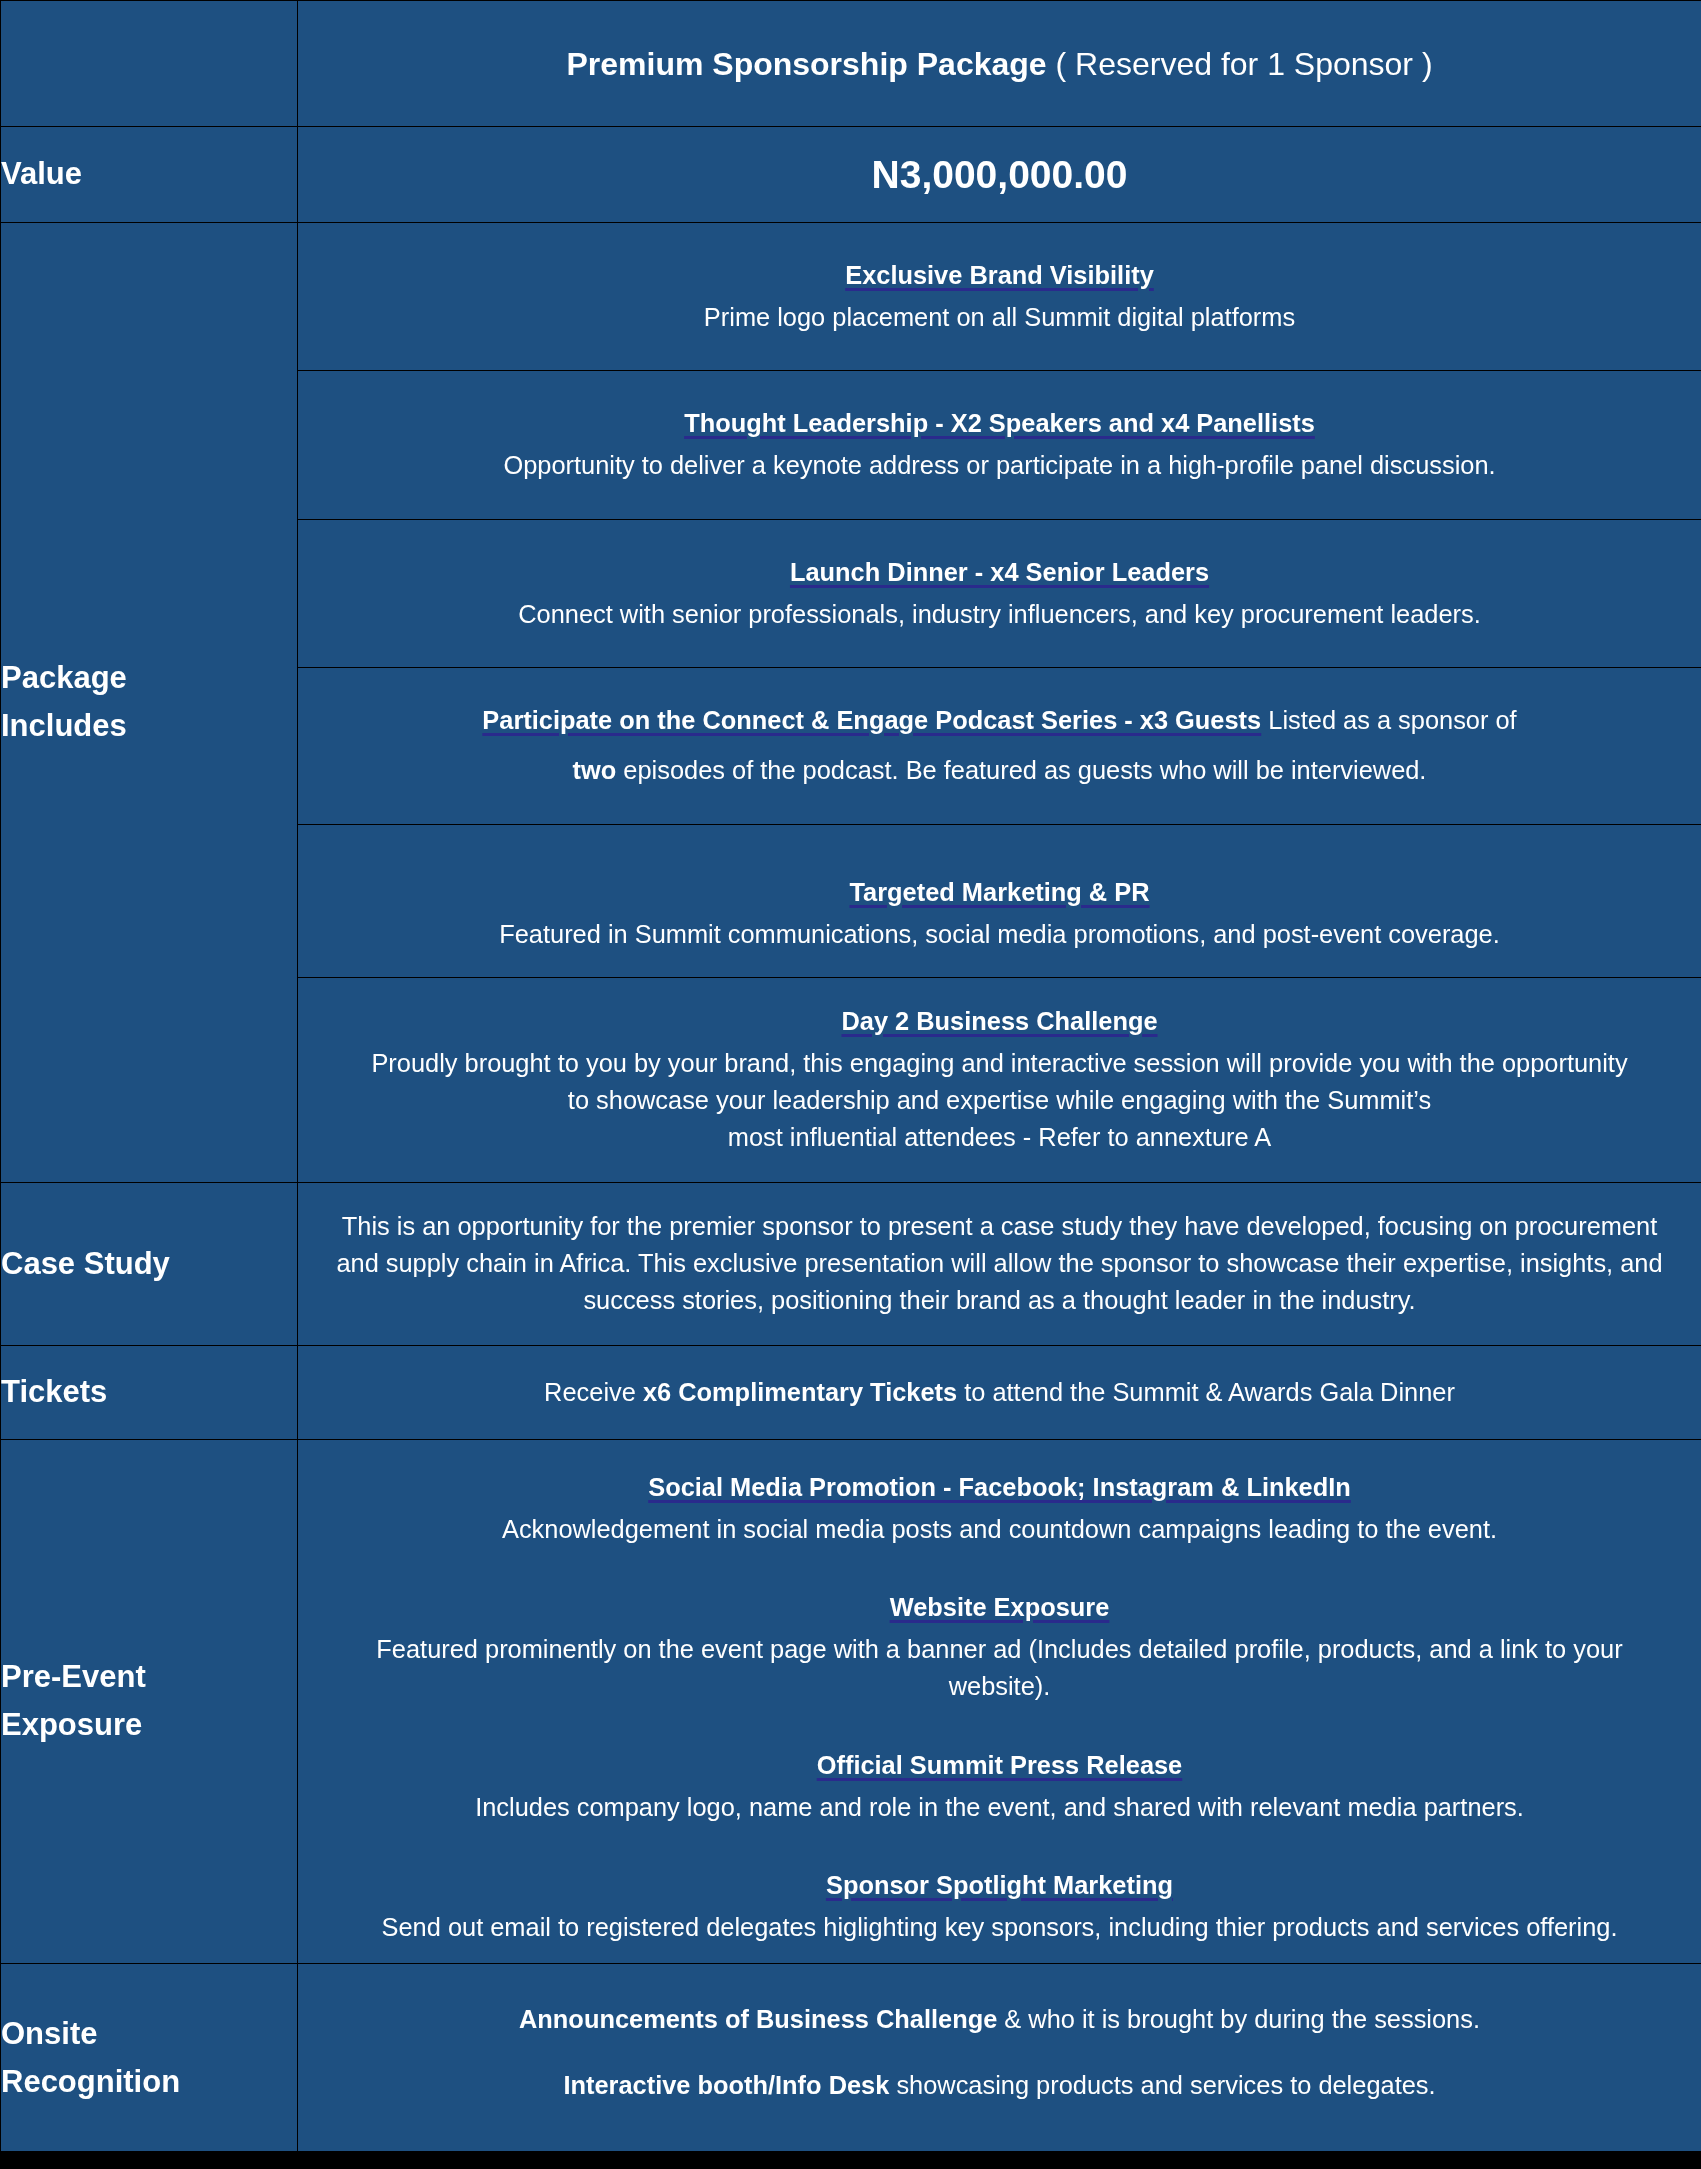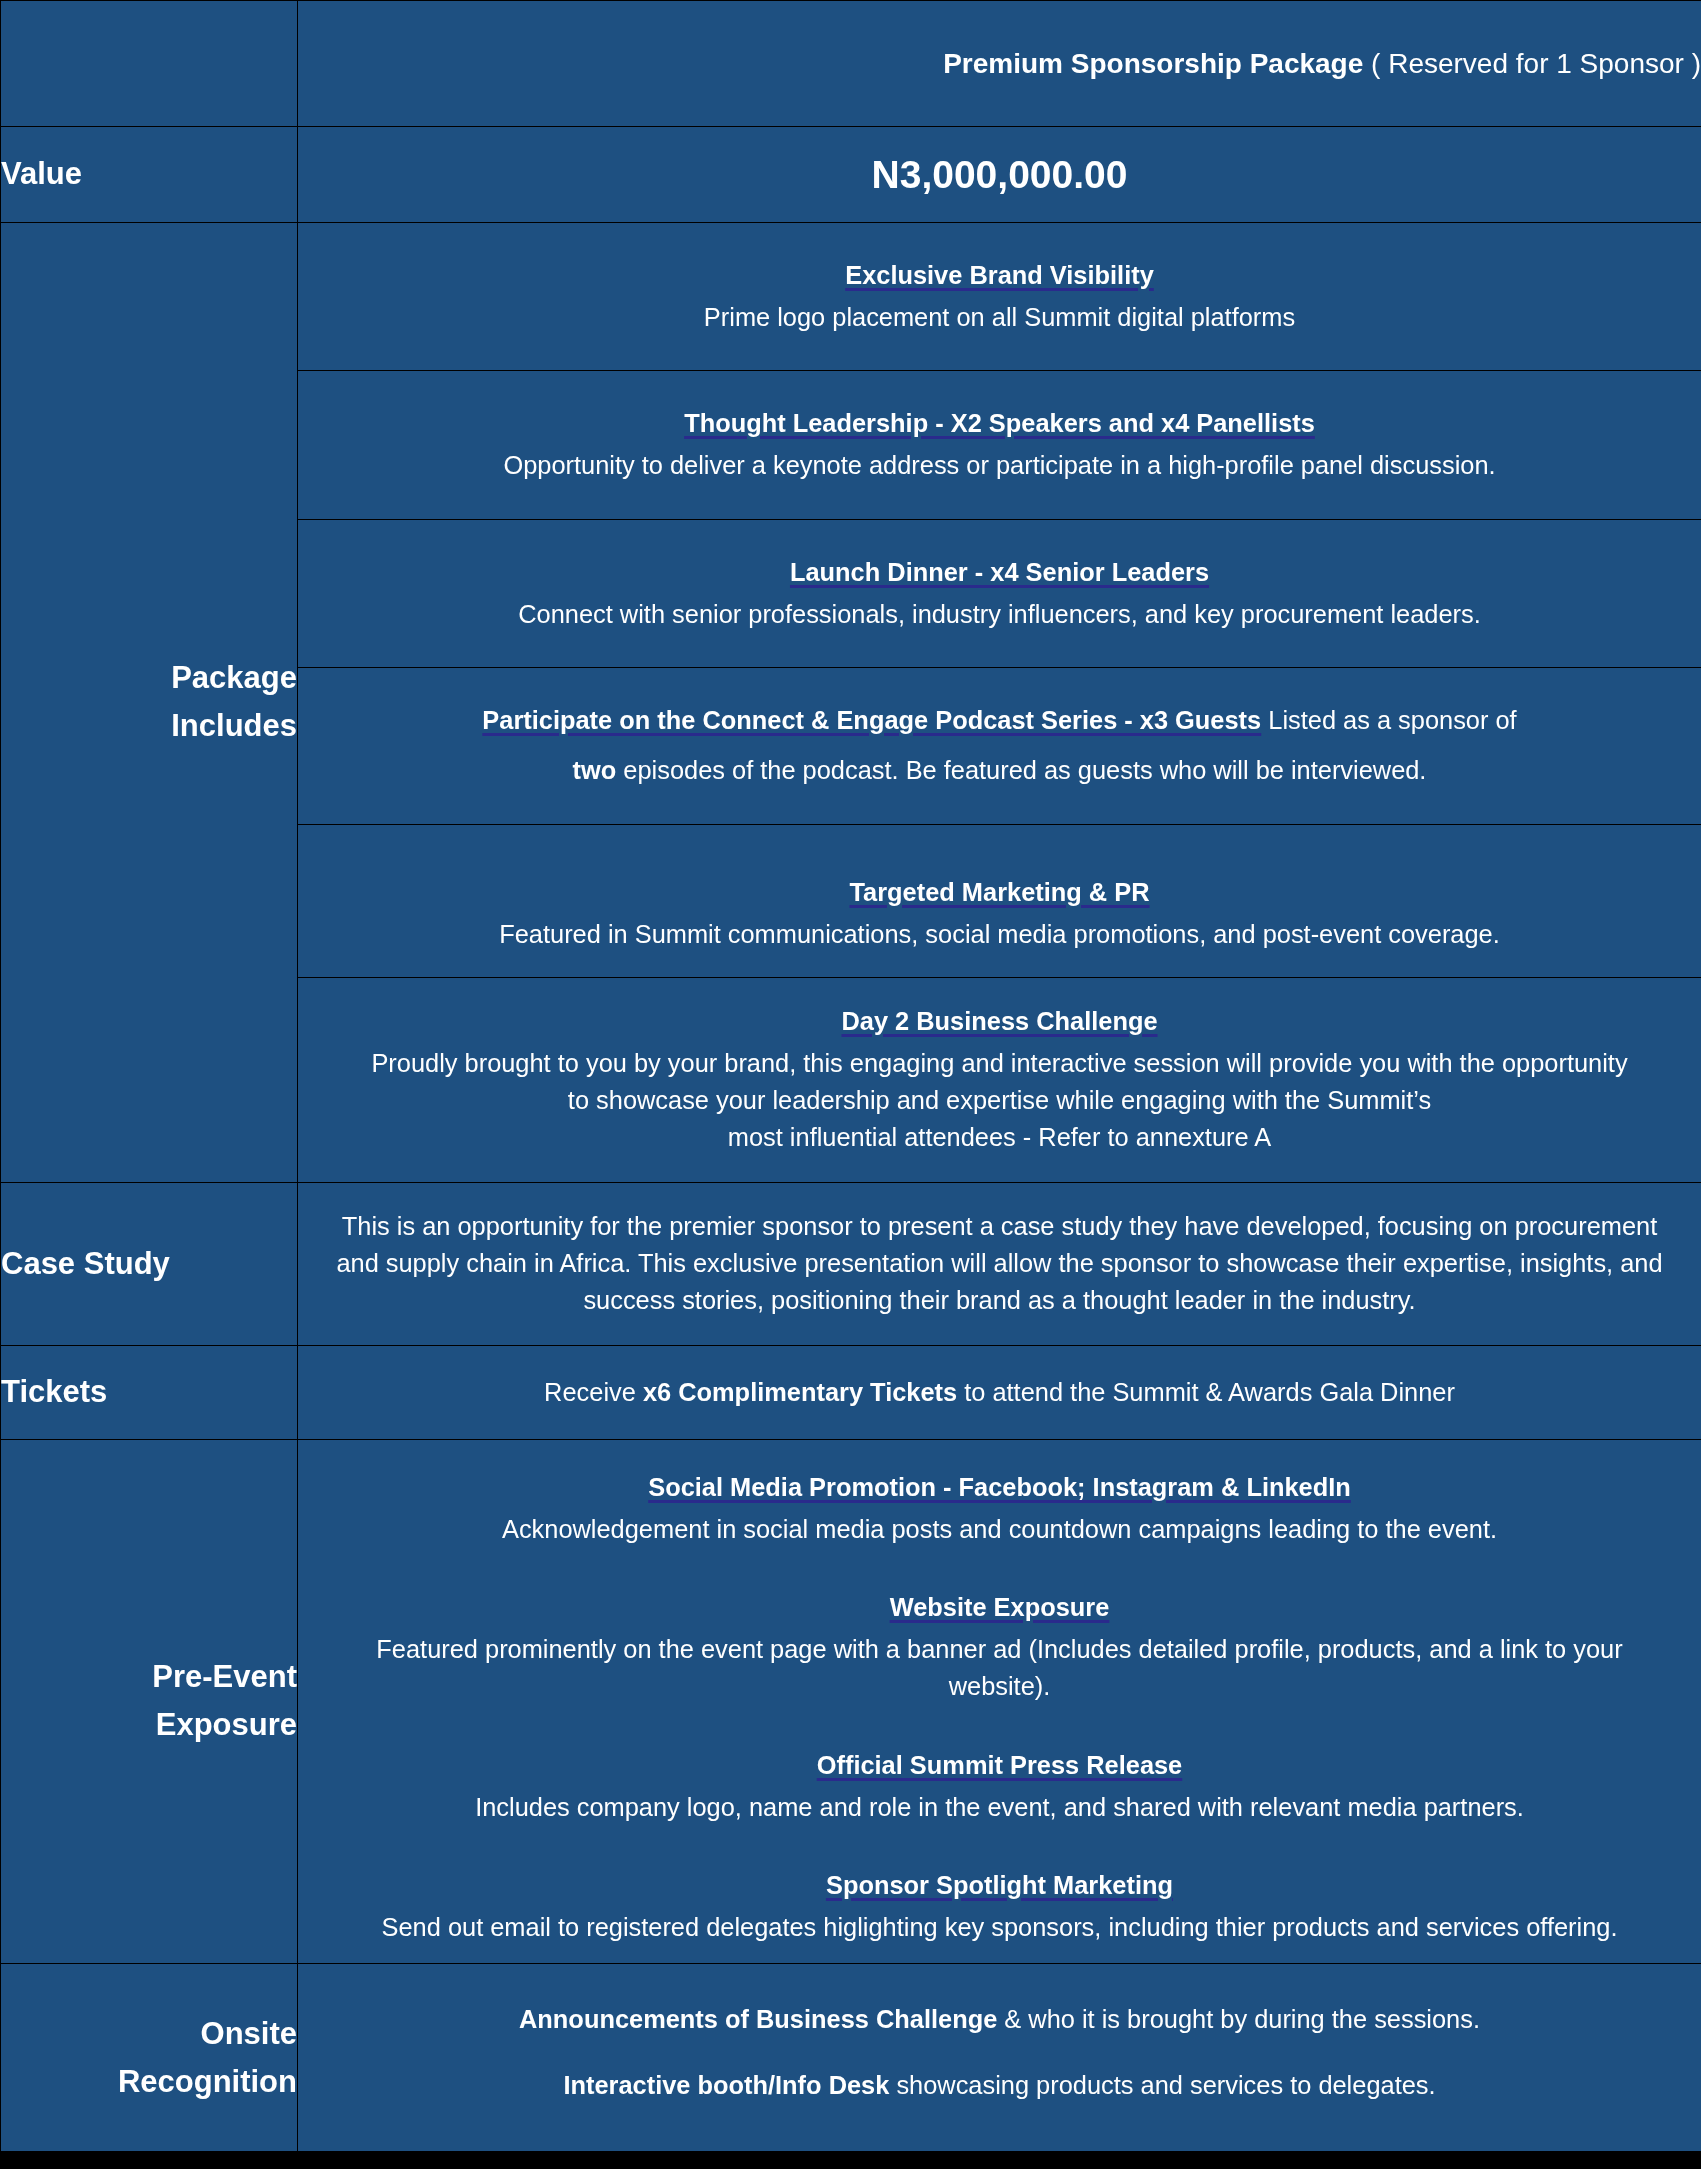--- a/index.html
+++ b/index.html
@@ -34,28 +34,28 @@
   
   .lbl{
     font-size:31px;
     font-weight:bold;
     line-height:1.55;
     padding:12px 0 12px 12px;
     text-align:left;
     vertical-align:middle;
     margin-left:16px;
   }
-  .lbl .ln{display:block;text-align:right;}
+  .lbl .ln{display:block;}
 
   
   .hdr-blank{}
   .hdr-title{
     padding:13.6px 0 13.6px 18.6px;
-    text-align:right;
-    font-size:28px;
+    text-align:center;
+    font-size:32px;
     line-height:1.25;
     white-space:nowrap;
   }
   .hdr-title .strong{font-weight:bold;}
   .hdr-title .light{font-weight:normal;}
 
   
   .value-cell{
     text-align:center;
     font-size:39px;

